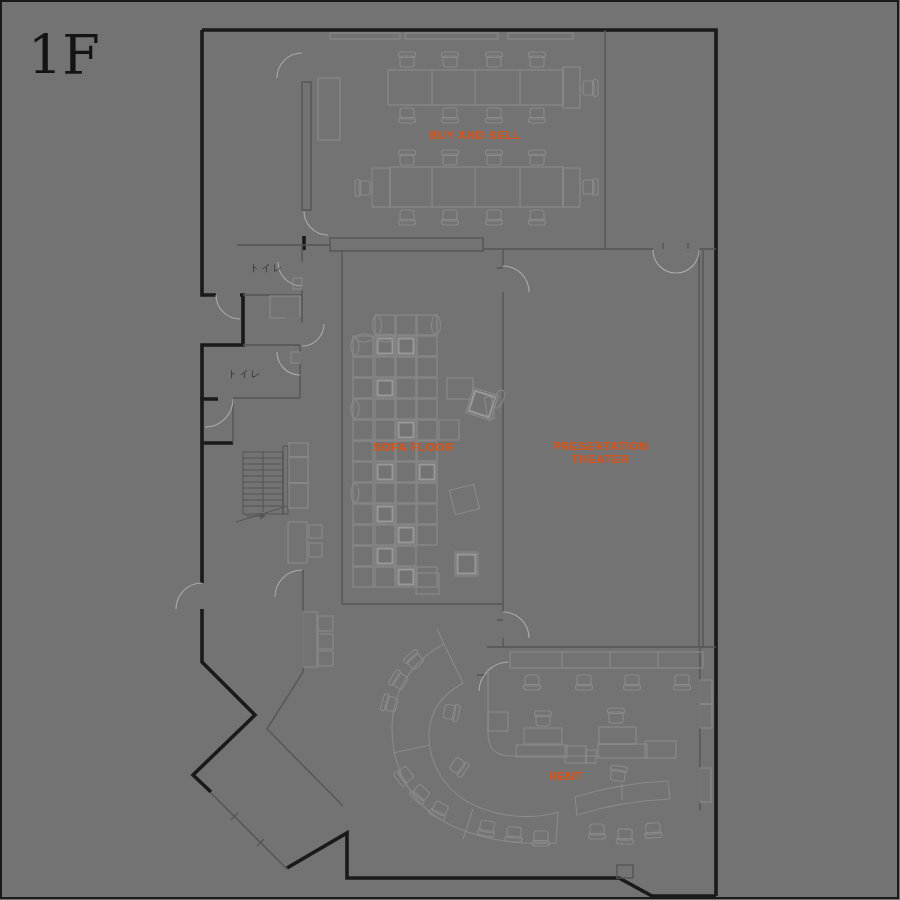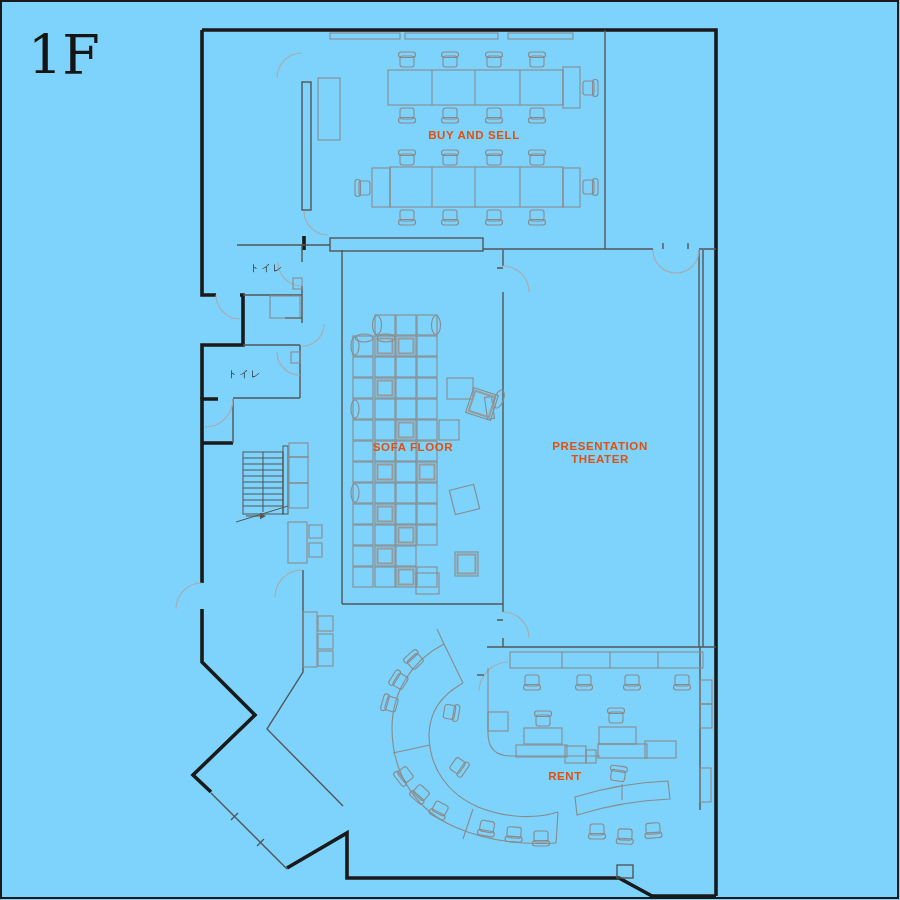--- a/index.html
+++ b/index.html
@@ -1,16 +1,16 @@
 <!DOCTYPE html>
 <html style="--accent: #e2500e; --wall: #1a1a1a; --thin: #555555; --furn: #8a8a8a; --door: #aaaaaa;"><head>
 <meta charset="utf-8">
 <style>
   html,body{margin:0;padding:0;background:#fff;}
-  #stage{position:relative;width:900px;height:900px;background:#7dd3fc;overflow:hidden;text-align:center;}
+  #stage{position:relative;width:900px;height:900px;background:#737373;overflow:hidden;text-align:center;}
   svg{display:block;}
   .wall{stroke:var(--wall);stroke-width:3.6;fill:none;stroke-linecap:butt;stroke-linejoin:miter;}
   .frame{stroke:var(--wall);stroke-width:2;fill:none;}
   .thin{stroke:var(--thin);stroke-width:1.4;fill:none;}
   .lite{stroke:var(--furn);stroke-width:1.1;fill:none;}
   .door{stroke:var(--door);stroke-width:1.1;fill:none;}
   .tread{stroke:var(--thin);stroke-width:1;fill:none;}
   .label{fill:var(--accent);font:bold 11.5px "Liberation Sans",sans-serif;text-anchor:middle;letter-spacing:.6px;}
   .jp{fill:#333;font:9.5px "DejaVu Sans",sans-serif;text-anchor:middle;letter-spacing:2px;}
   .floor{fill:#141414;font:54px "DejaVu Serif",serif;}

